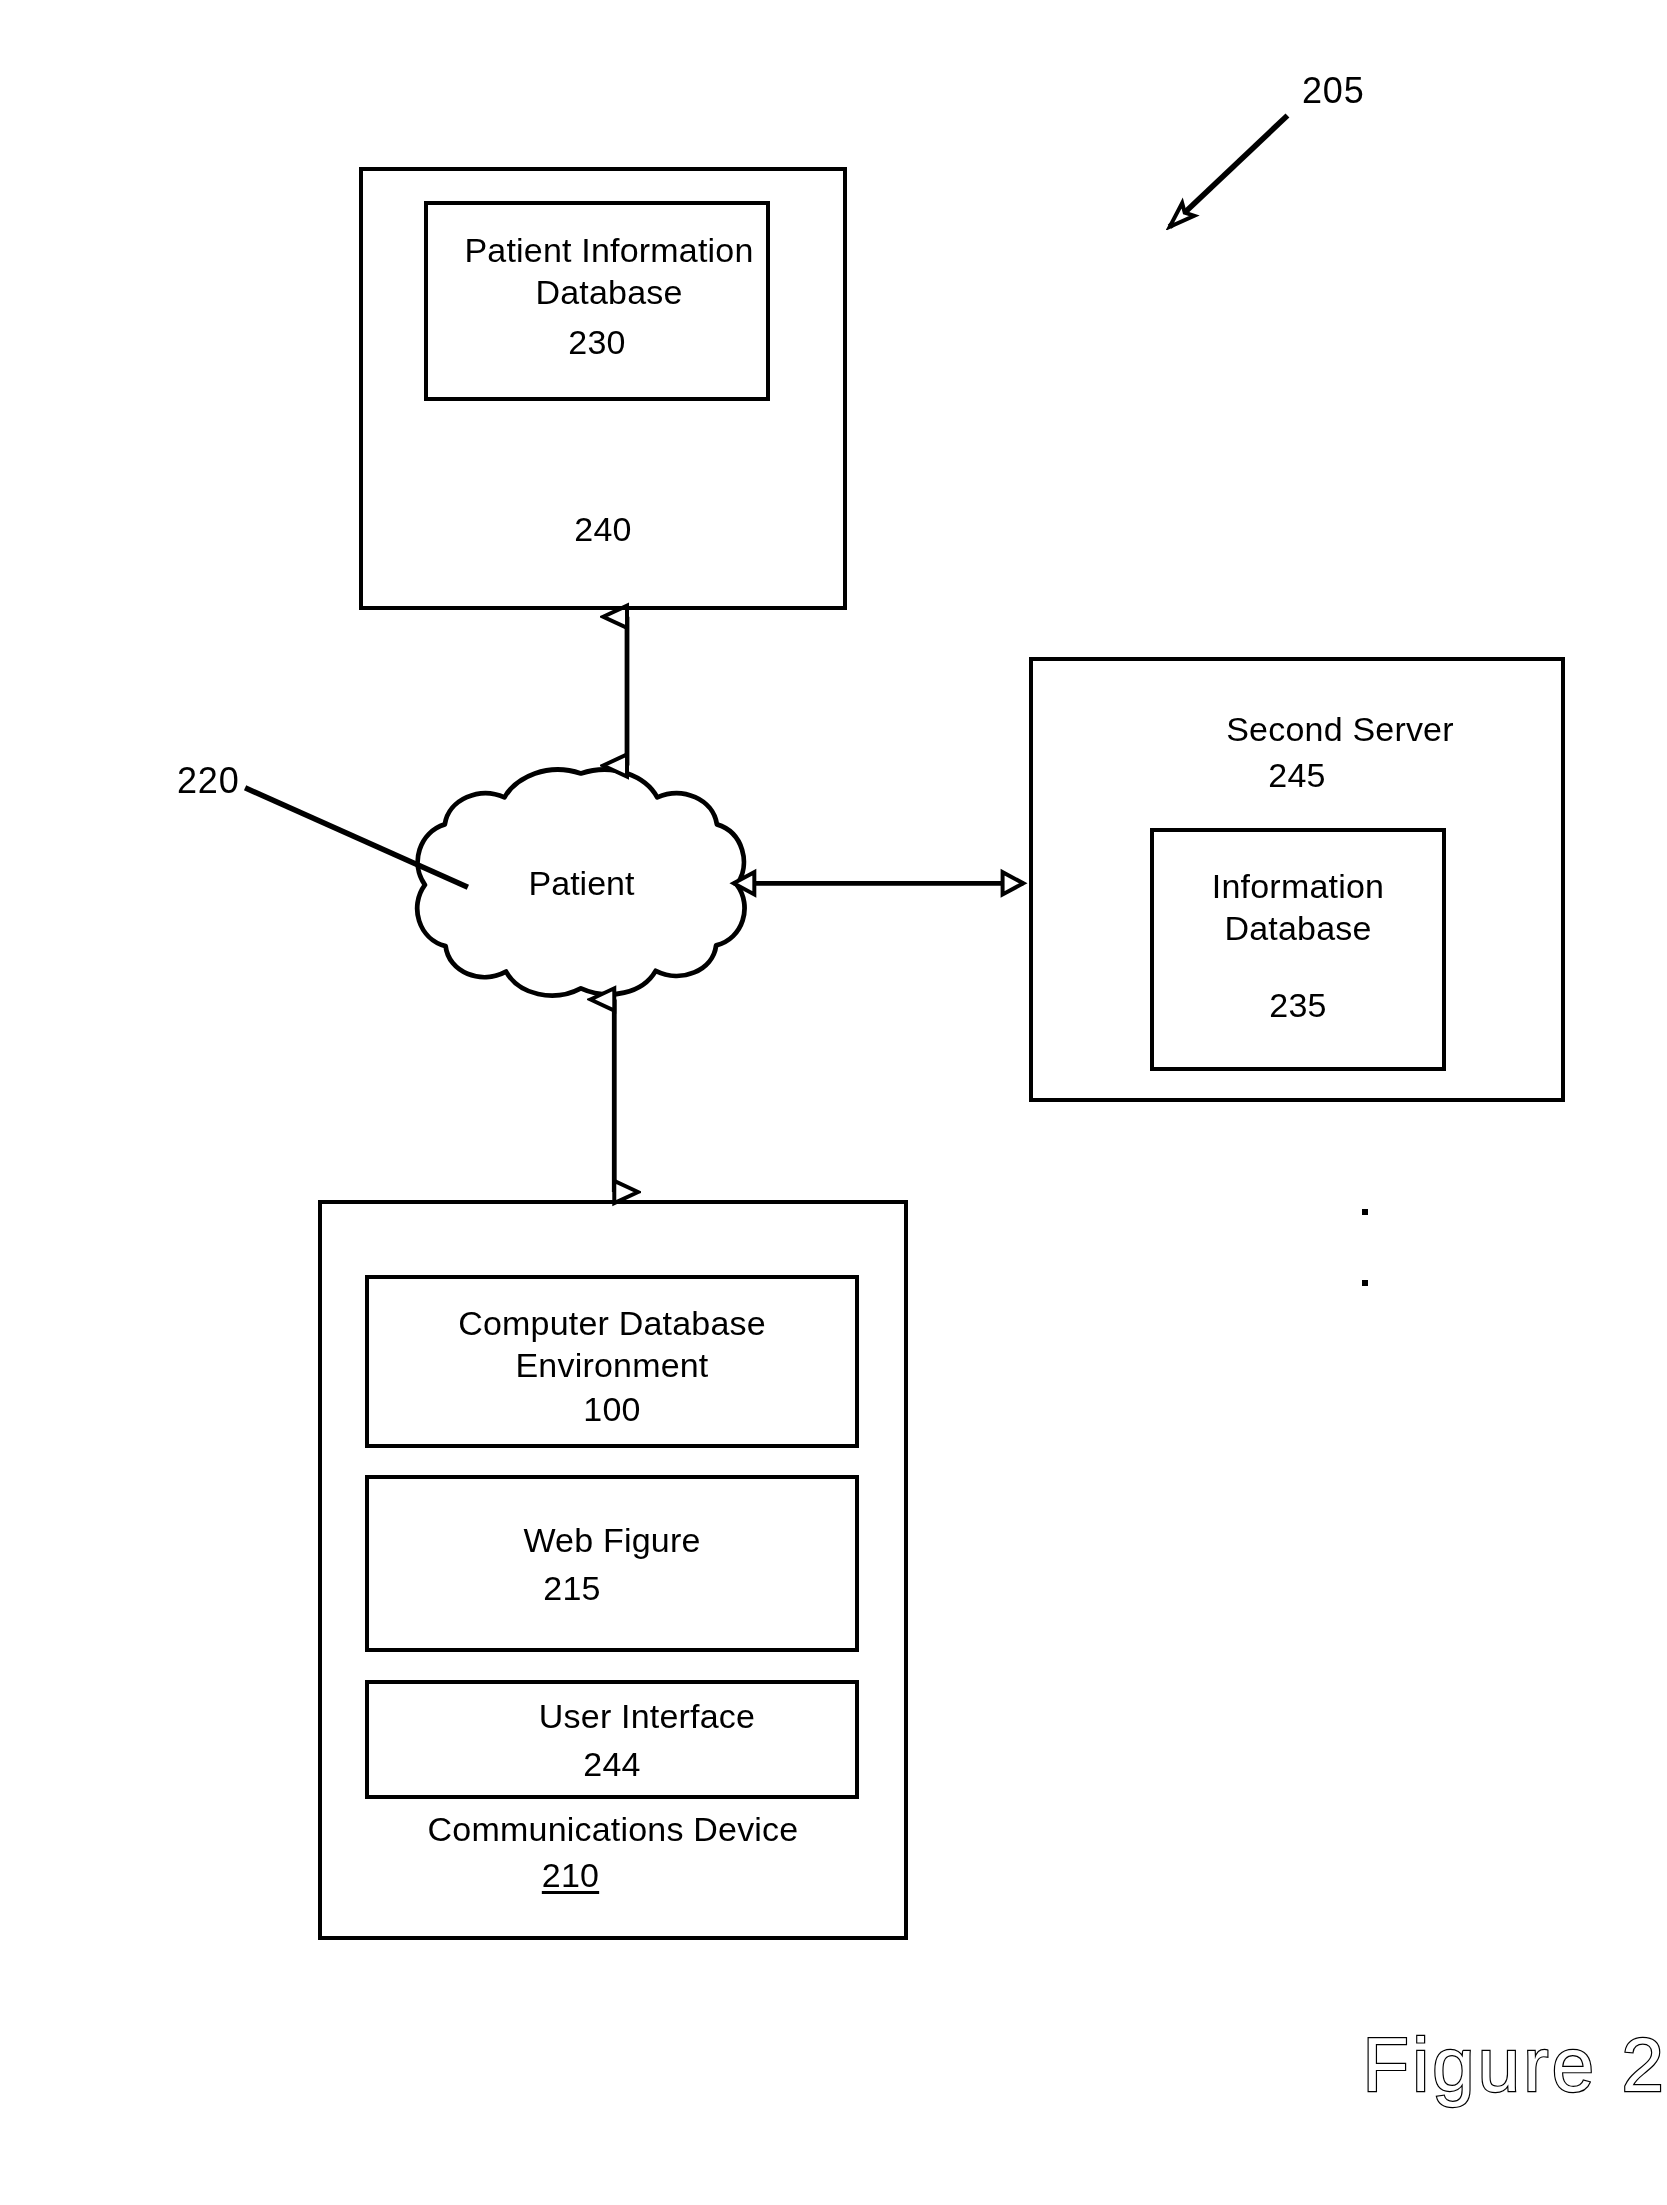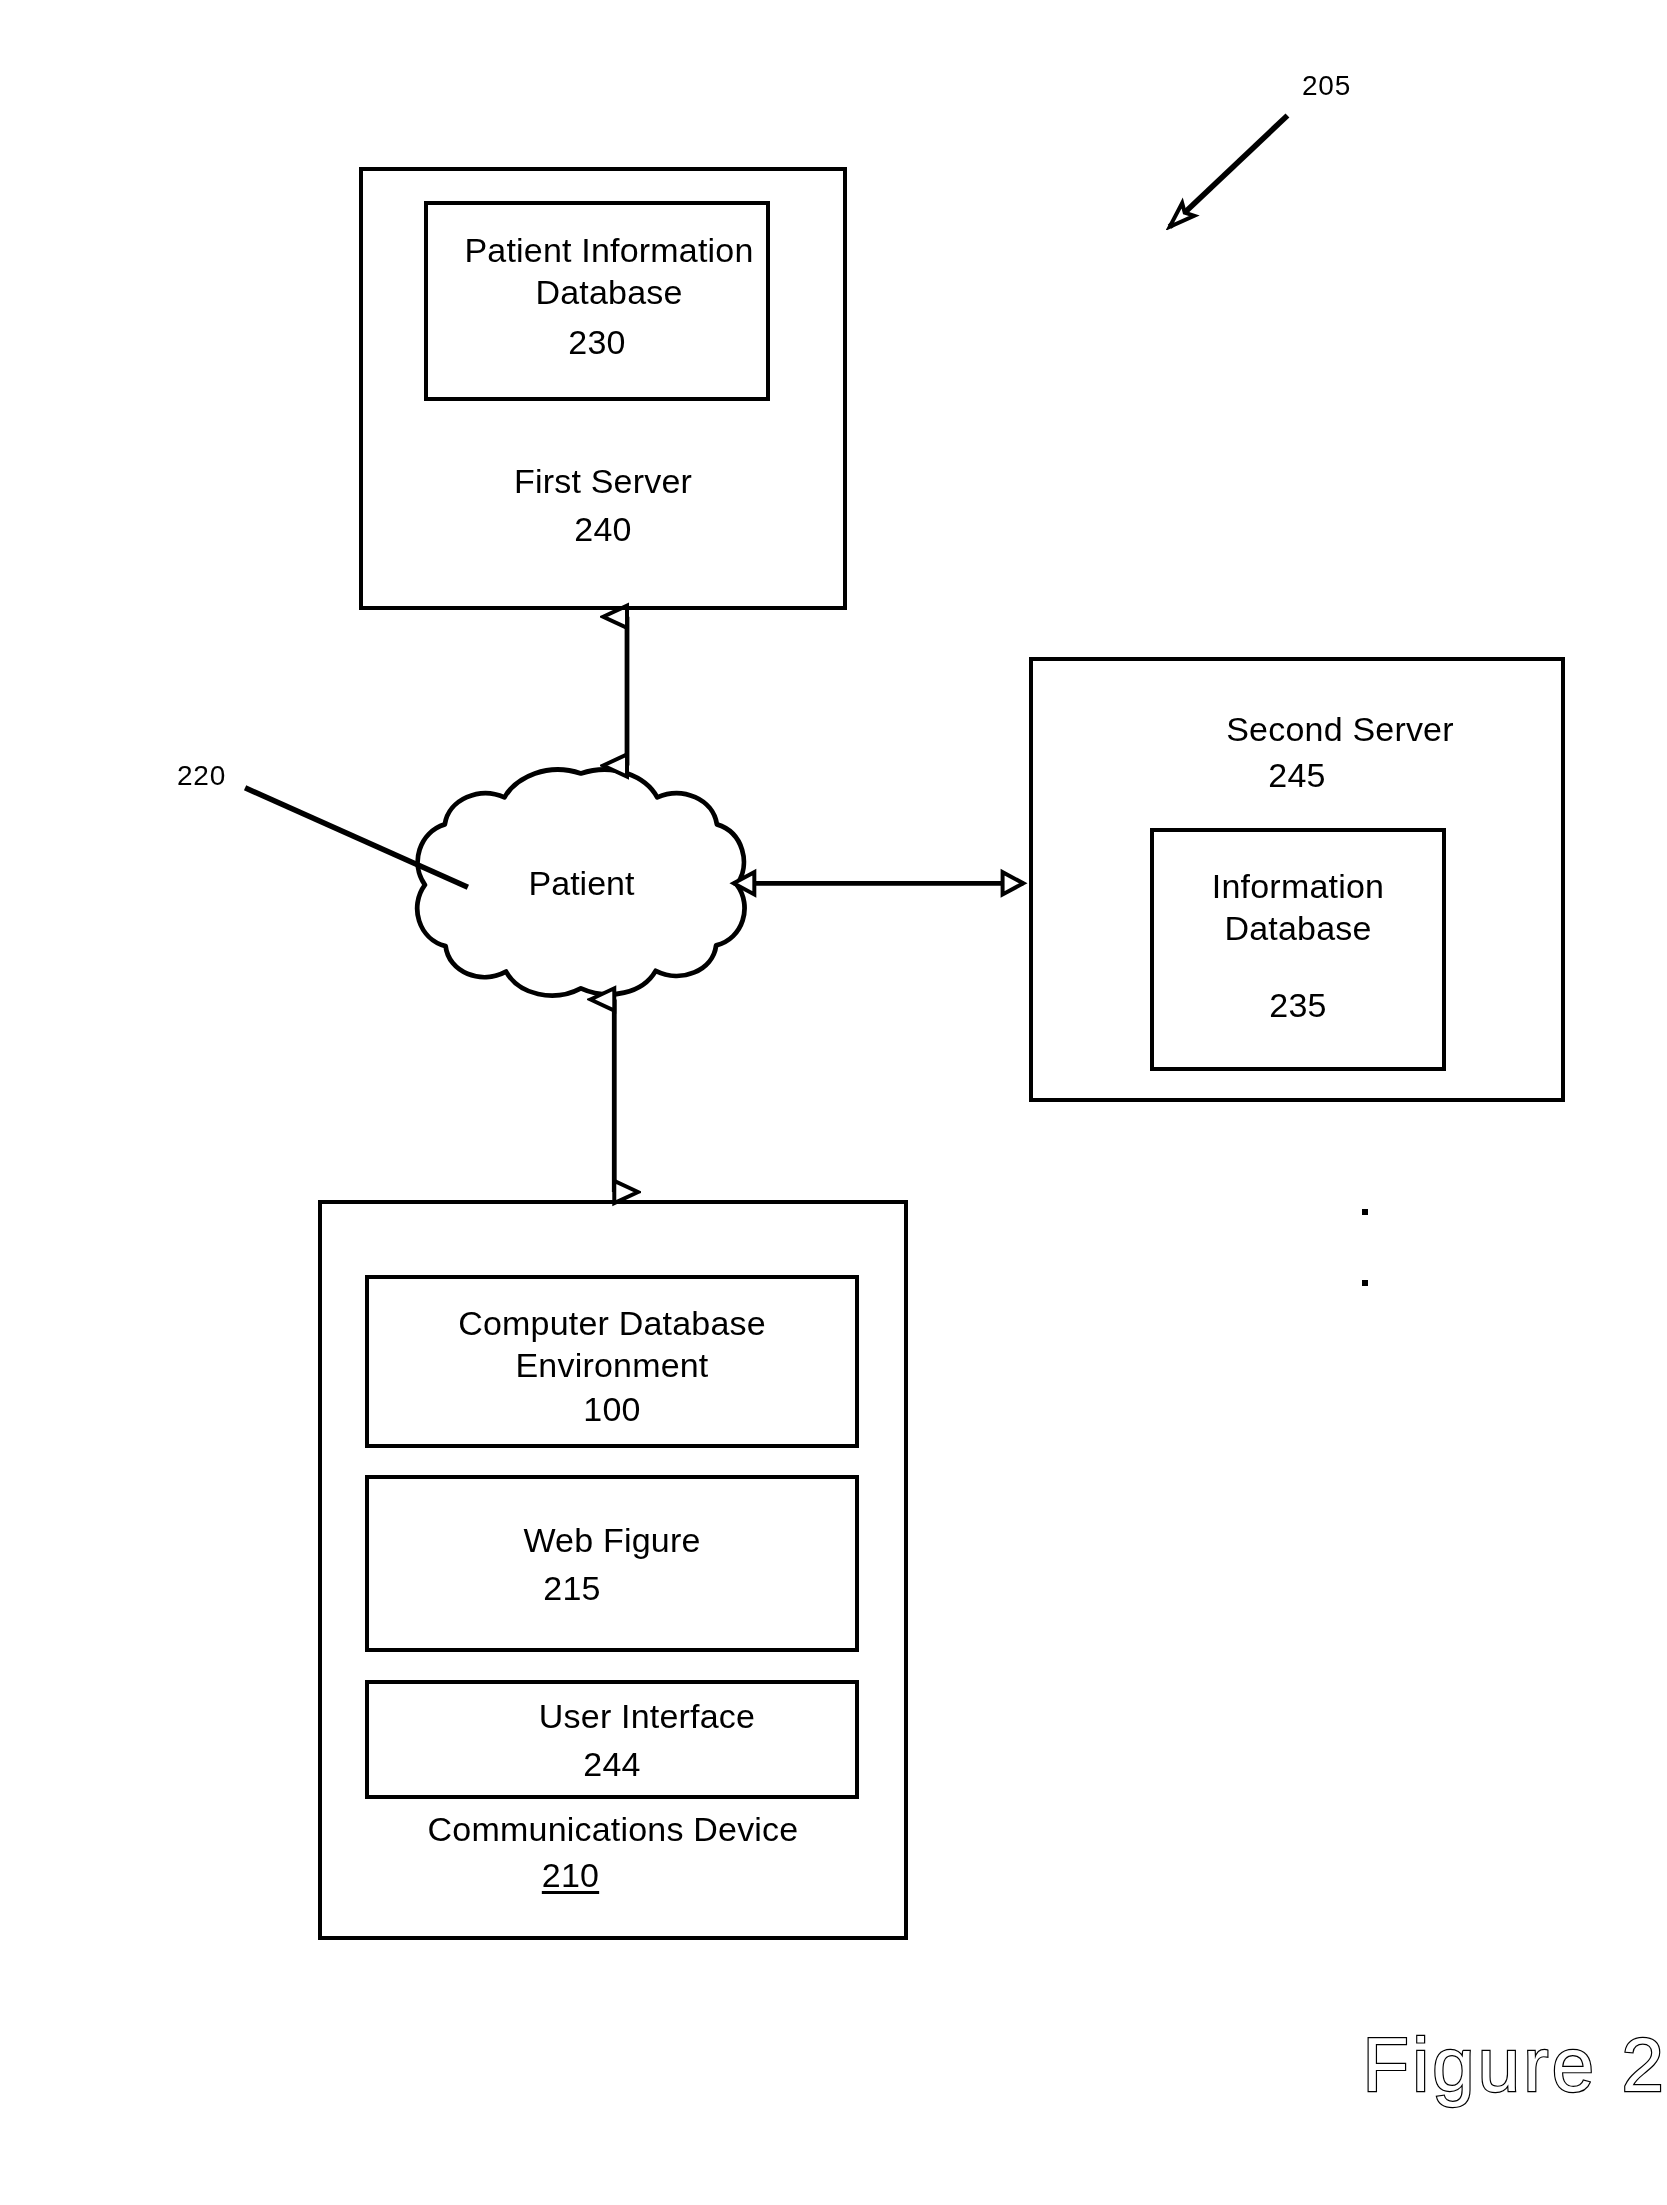--- a/index.html
+++ b/index.html
@@ -48,21 +48,21 @@
     white-space: pre-line;
     font-size: 34px;
     color: #000;
   }
   .txt.num-under {
     text-decoration: underline;
     text-underline-offset: 4px;
   }
   .ref {
     position: absolute;
-    font-size: 28px;
+    font-size: 36px;
     color: #000;
     letter-spacing: 0.8px;
   }
   .cloud-label {
     position: absolute;
     font-size: 34px;
     text-align: center;
     color: #000;
   }
   .fig-caption {
@@ -135,21 +135,20 @@
 
   <div class="ref" style="left:177px; top:760px;">220</div>
 
   <div class="box" style="left:359px; top:167px; width:488px; height:443px;">
   </div>
   <div class="inner-box" style="left:424px; top:201px; width:346px; height:200px;">
   </div>
   <div class="txt" style="left:424px; top:229px; width:370px;">Patient Information
 Database</div>
   <div class="txt" style="left:424px; top:321px; width:346px;">230</div>
-  <div class="txt" style="left:359px; top:460px; width:488px;">First Server</div>
   <div class="txt" style="left:359px; top:508px; width:488px;">240</div>
 
   <div class="cloud-label" style="left:458px; top:864px; width:247px;">Patient</div>
 
   <div class="box" style="left:1029px; top:657px; width:536px; height:445px;">
   </div>
   <div class="txt" style="left:1029px; top:708px; width:536px;margin-left:43px;">Second Server</div>
   <div class="txt" style="left:1029px; top:754px; width:536px;">245</div>
   <div class="inner-box" style="left:1150px; top:828px; width:296px; height:243px;">
   </div>

